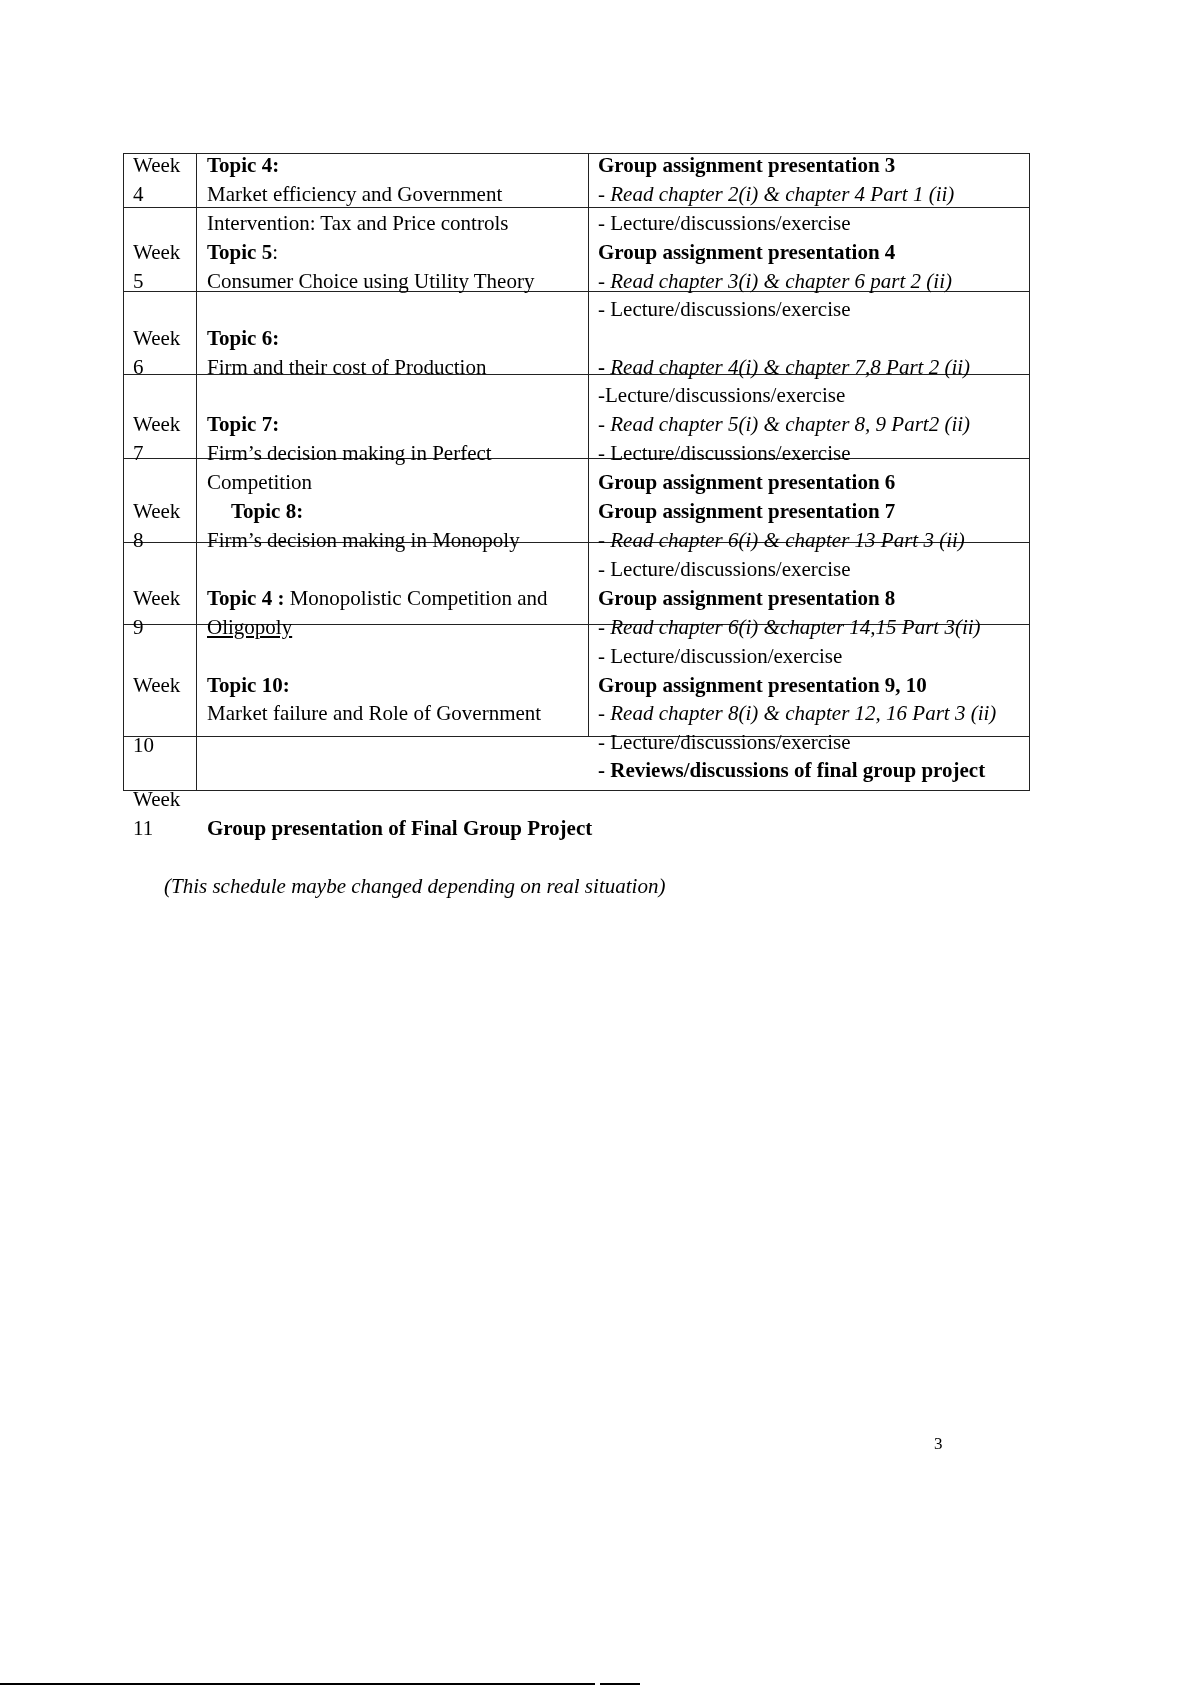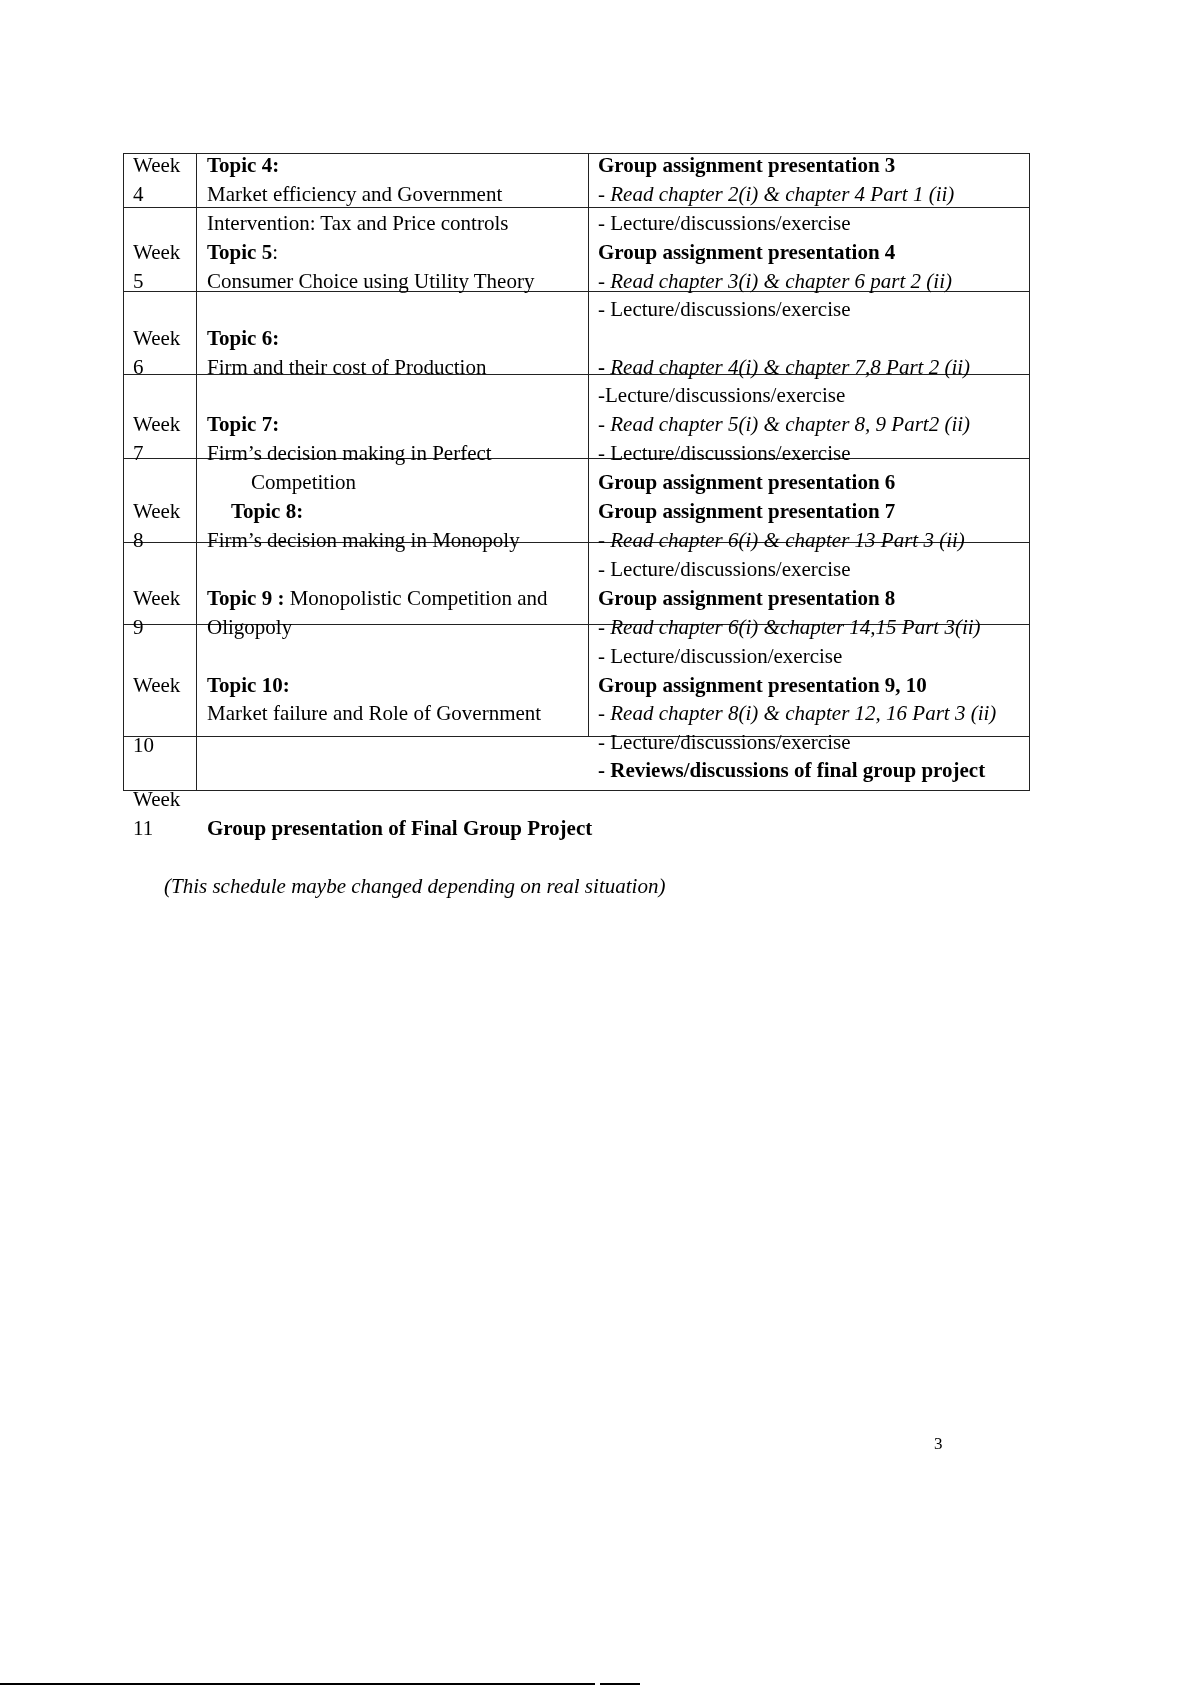--- a/index.html
+++ b/index.html
@@ -63,27 +63,27 @@
   <span class="txt" style="left:207px; top:209px;">Intervention: Tax and Price controls</span>
 
   <span class="txt" style="left:207px; top:238px;"><span class="b">Topic 5</span><span>:</span></span>
   <span class="txt" style="left:207px; top:267px;">Consumer Choice using Utility Theory</span>
 
   <span class="txt b" style="left:207px; top:324px;">Topic 6:</span>
   <span class="txt" style="left:207px; top:353px;">Firm and their cost of Production</span>
 
   <span class="txt b" style="left:207px; top:410px;">Topic 7:</span>
   <span class="txt" style="left:207px; top:439px;">Firm’s decision making in Perfect</span>
-  <span class="txt" style="left:207px; top:468px;margin-left:44px;">Competition</span>
+  <span class="txt" style="left:207px; top:468px;">Competition</span>
 
   <span class="txt b" style="left:207px; top:497px;margin-left:24px;">Topic 8:</span>
   <span class="txt" style="left:207px; top:526px;">Firm’s decision making in Monopoly</span>
 
-  <span class="txt" style="left:207px; top:584px;"><span class="b">Topic 9 :</span><span> Monopolistic Competition  and</span></span>
-  <span class="txt" style="left:207px; top:613px;">Oligopoly</span>
+  <span class="txt" style="left:207px; top:584px;"><span class="b">Topic 4 :</span><span> Monopolistic Competition  and</span></span>
+  <span class="txt" style="left:207px; top:613px;text-decoration:underline;">Oligopoly</span>
 
   <span class="txt b" style="left:207px; top:671px;">Topic 10:</span>
   <span class="txt" style="left:207px; top:699px;">Market failure and Role of Government</span>
 
   <span class="txt b" style="left:207px; top:814px;">Group presentation of Final Group Project</span>
 
   <span class="txt b" style="left:598px; top:151px;">Group assignment presentation 3</span>
   <span class="txt i" style="left:598px; top:180px;">- Read chapter 2(i) &amp; chapter 4 Part 1 (ii)</span>
   <span class="txt" style="left:598px; top:209px;">- Lecture/discussions/exercise</span>
 

